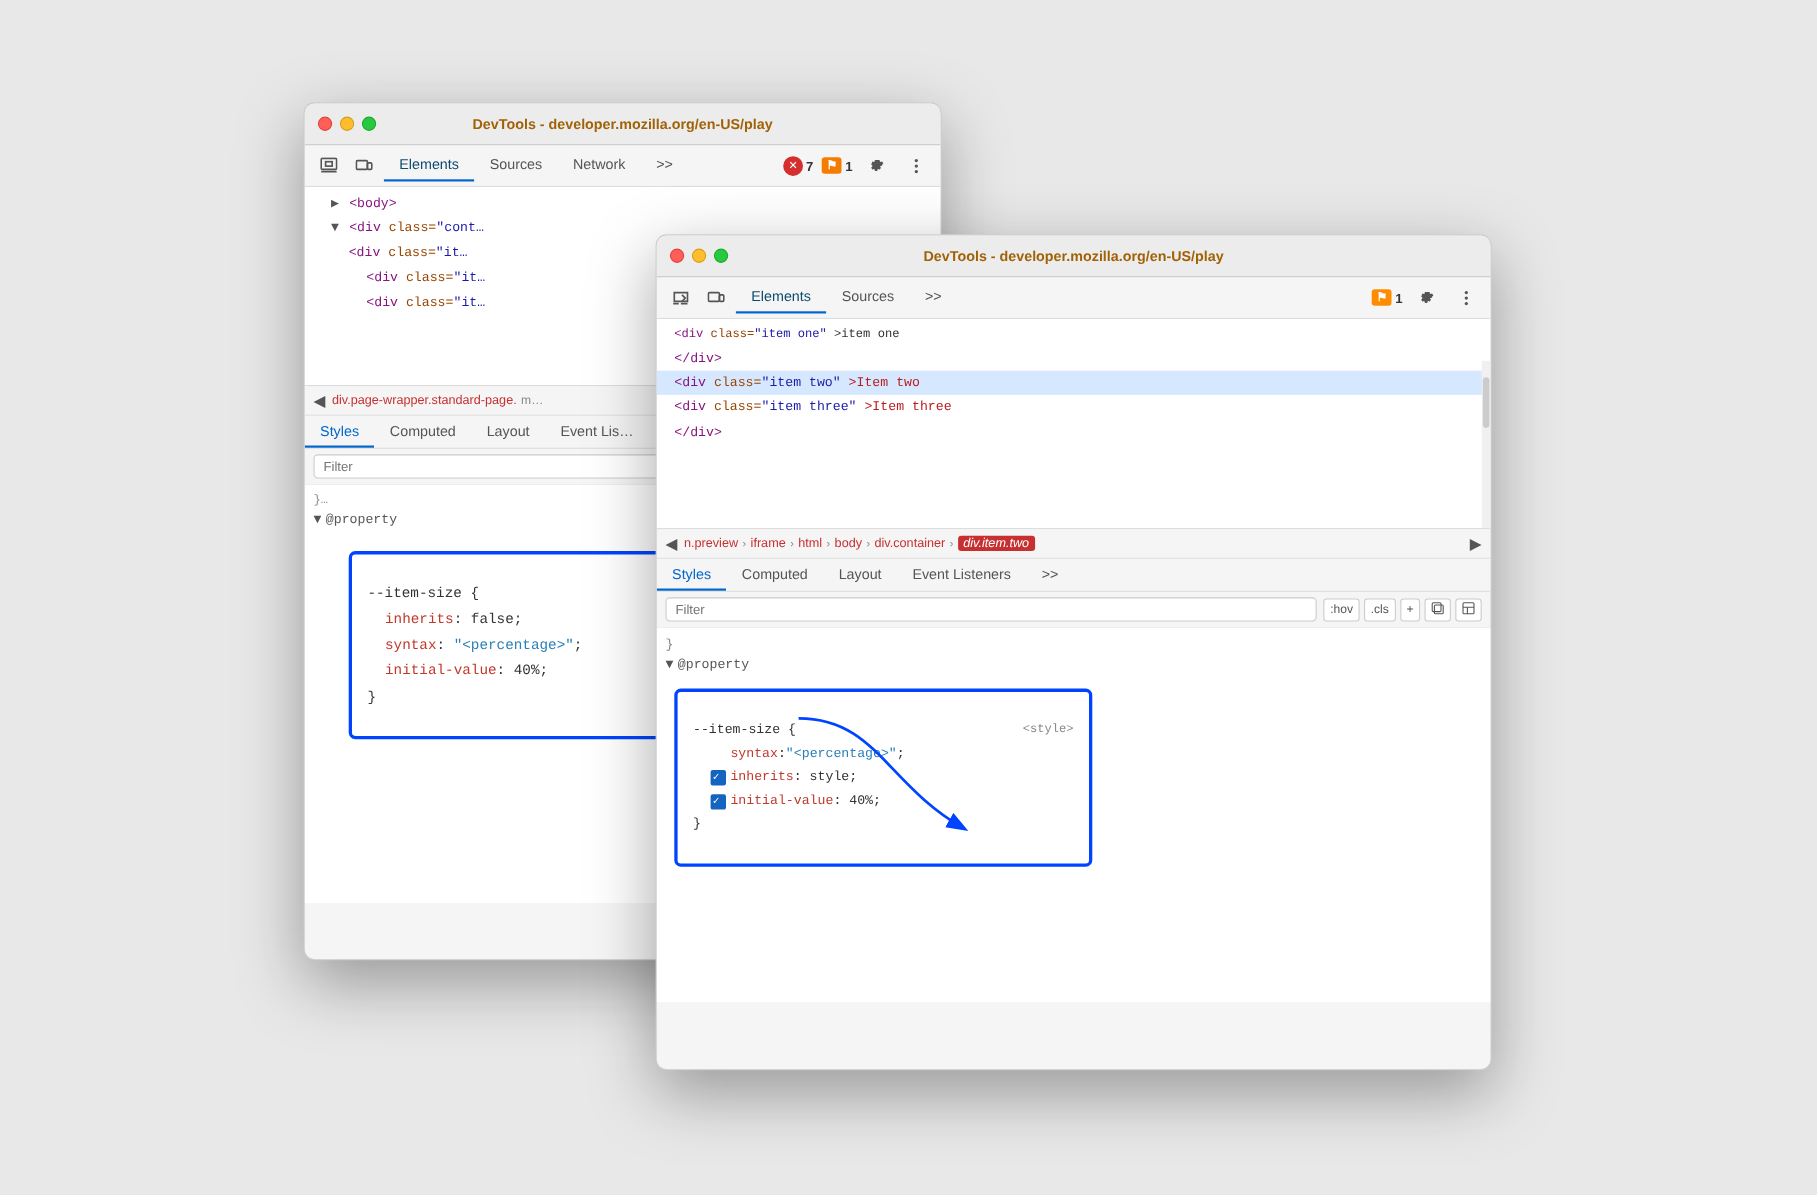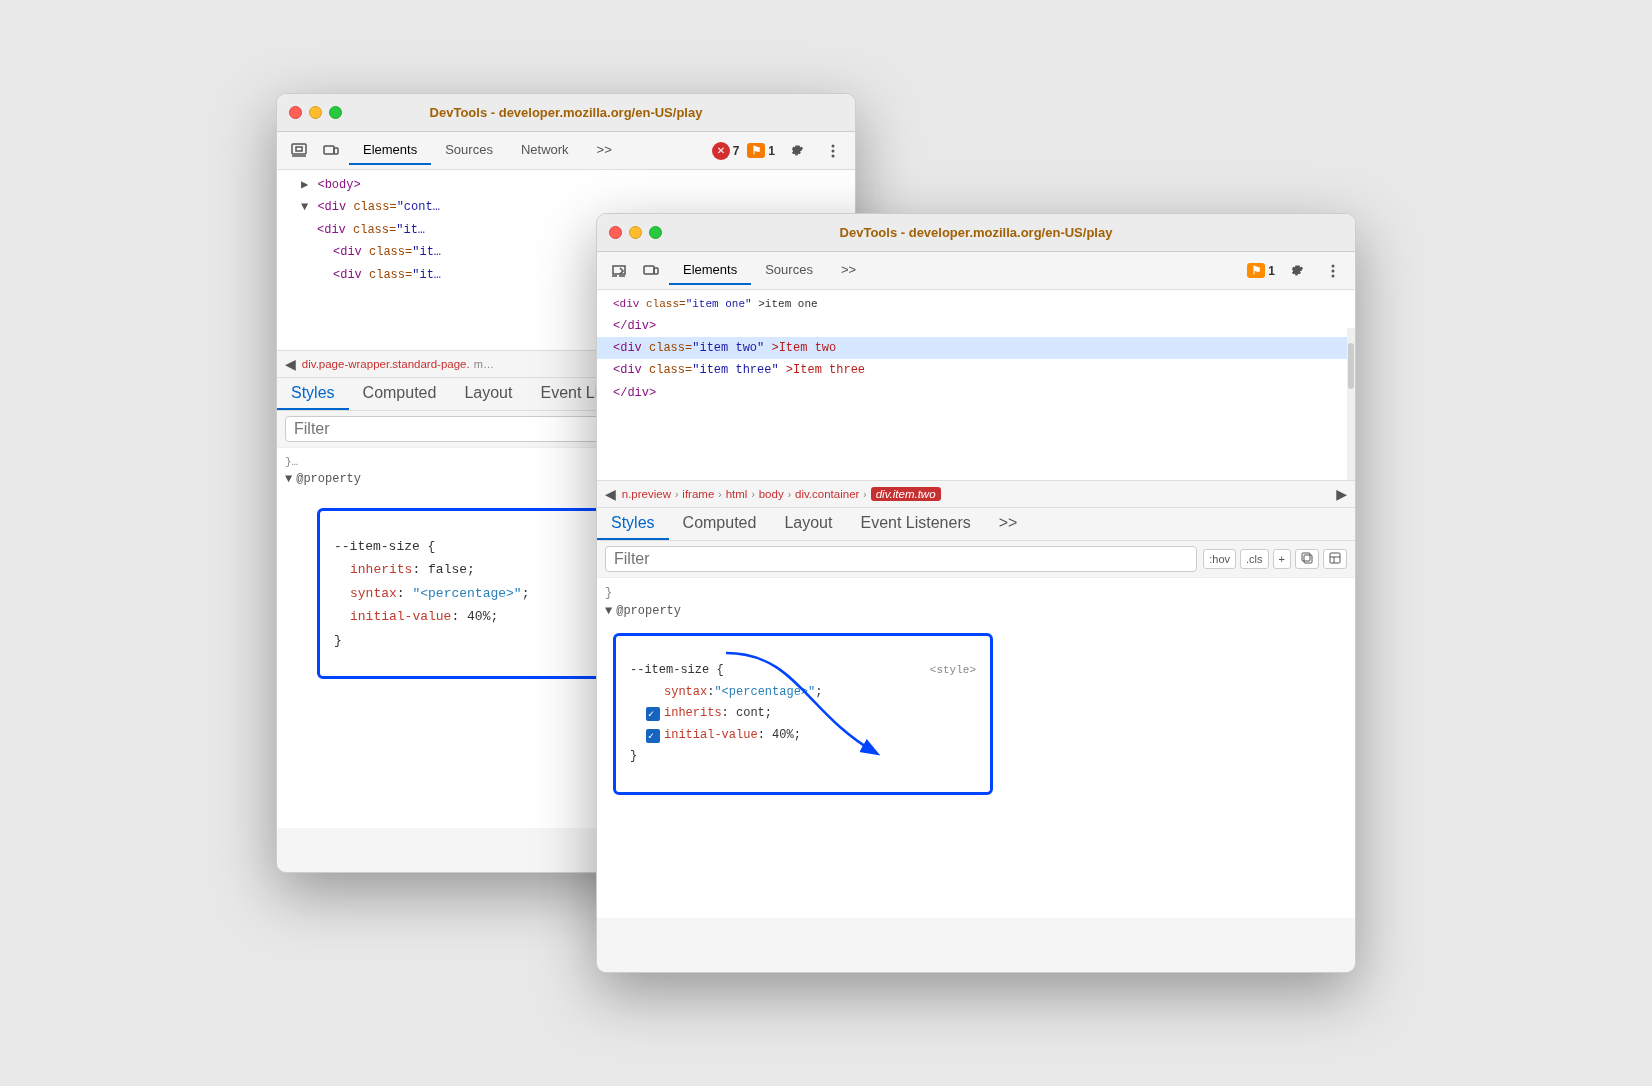--- a/index.html
+++ b/index.html
@@ -99,21 +99,21 @@
     .tab {
       padding: 6px 14px;
       font-size: 13px;
       color: #555;
       cursor: pointer;
       border-bottom: 2px solid transparent;
       white-space: nowrap;
     }
 
     .tab.active {
-      color: #000000;
+      color: #0c4a6e;
       border-bottom: 2px solid #0066cc;
     }
 
     .toolbar-right {
       display: flex;
       align-items: center;
       gap: 8px;
       margin-left: auto;
     }
 
@@ -171,21 +171,21 @@
 
     
     .styles-tabs {
       display: flex;
       border-bottom: 1px solid #ddd;
       background: #f5f5f5;
     }
 
     .style-tab {
       padding: 6px 14px;
-      font-size: 16px;
+      font-size: 13px;
       color: #555;
       cursor: pointer;
       border-bottom: 2px solid transparent;
     }
 
     .style-tab.active {
       color: #0066cc;
       border-bottom: 2px solid #0066cc;
     }
 
@@ -195,21 +195,21 @@
       display: flex;
       align-items: center;
       gap: 6px;
     }
 
     .filter-input {
       background: white;
       border: 1px solid #ccc;
       border-radius: 4px;
       padding: 3px 8px;
-      font-size: 16px;
+      font-size: 12px;
       color: #b91c1c;
       flex: 1;
     }
 
     .filter-buttons {
       display: flex;
       gap: 4px;
     }
 
     .filter-btn {
@@ -574,21 +574,21 @@
           <span style="width:18px;display:inline-block;"></span>
           <span class="css-prop-red">syntax</span>
           <span style="color:#333;">: </span>
           <span class="css-string">"&lt;percentage&gt;"</span>
           <span style="color:#333;">;</span>
         </div>
 
         <div style="padding-left:16px;font-family:'Courier New',monospace;font-size:12px;display:flex;align-items:center;">
           <span class="cb-checked"></span>
           <span class="css-prop-red">inherits</span>
-          <span style="color:#333;">: cont;</span>
+          <span style="color:#333;">: style;</span>
         </div>
 
         <div style="padding-left:16px;font-family:'Courier New',monospace;font-size:12px;display:flex;align-items:center;">
           <span class="cb-checked"></span>
           <span class="css-prop-red">initial-value</span>
           <span style="color:#333;">: 40%;</span>
         </div>
         <div style="color:#333;font-family:'Courier New',monospace;font-size:12px;">}</div>
       </div>
     </div>

